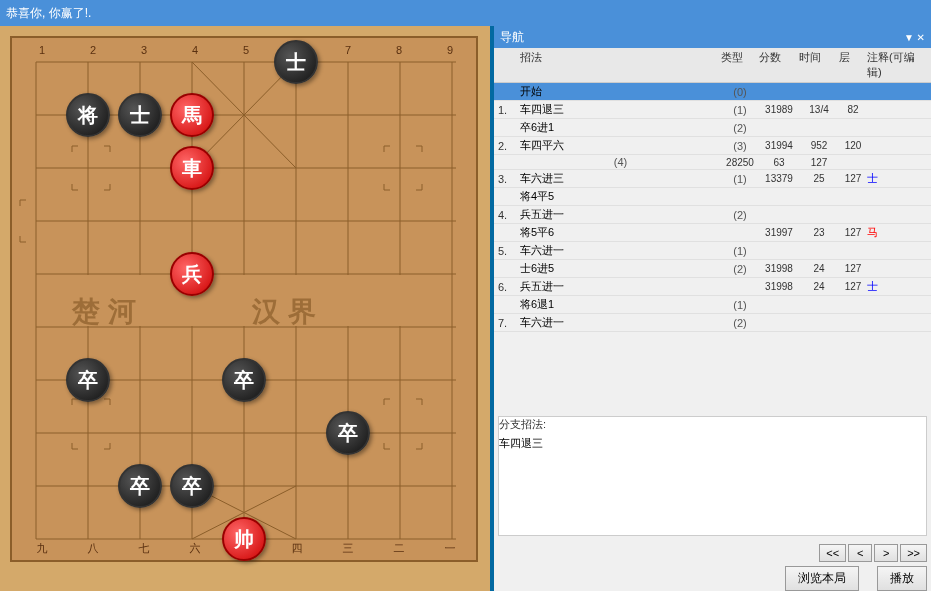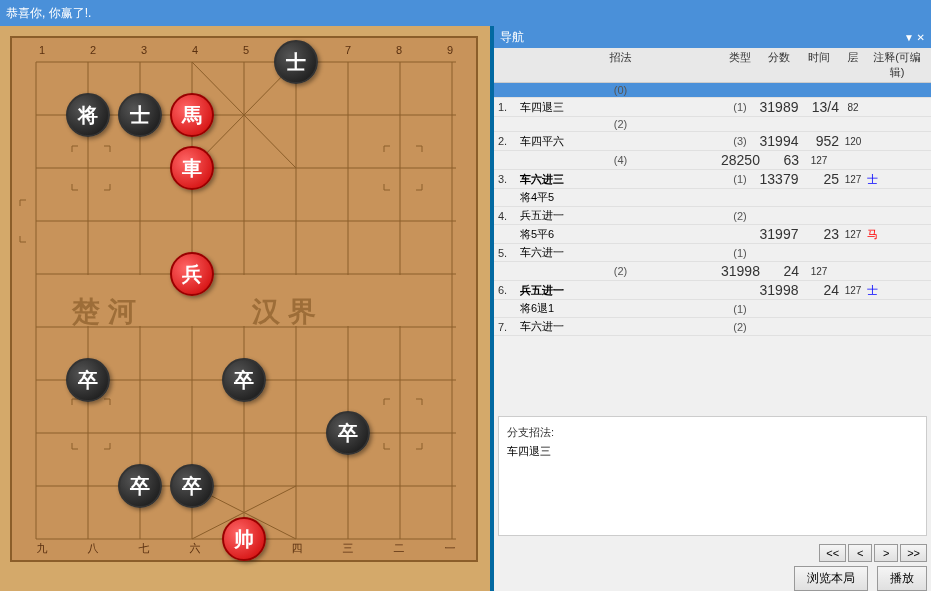--- a/index.html
+++ b/index.html
@@ -149,21 +149,20 @@
       display: grid;
       grid-template-columns: 22px 1fr 38px 40px 40px 28px 60px;
       background: #e8e8e8;
       border-bottom: 1px solid #ccc;
       font-size: 11px;
       padding: 2px 4px;
       color: #333;
     }
 
     .nav-table-header span {
-      text-align: center;
     }
 
     .nav-content {
       flex: 1;
       overflow-y: auto;
       font-size: 11px;
     }
 
     .nav-row {
       display: grid;
@@ -186,47 +185,46 @@
     .nav-row .move-name {
       color: #000;
     }
     .nav-row .move-type {
       color: #555;
       text-align: center;
     }
     .nav-row .move-score {
       color: #333;
       text-align: center;
-      font-size: 14px;
+      font-size: 10px;
     }
     .nav-row .move-time {
       color: #333;
-      text-align: right;
-      font-size: 14px;
+      text-align: center;
+      font-size: 10px;
     }
     .nav-row .move-layer {
       color: #333;
       text-align: center;
       font-size: 10px;
     }
     .move-blue {
       color: #0000ff;
-      font-weight: bold;
     }
     .move-red-text {
       color: #cc0000;
     }
 
     
     .branch-panel {
       height: 120px;
       border: 1px solid #ccc;
       background: white;
       margin: 4px;
-      padding: 8px;
+      padding: 0;
     }
     .branch-label {
       font-size: 11px;
       color: #333;
       margin-bottom: 4px;
     }
     .branch-content {
       font-size: 11px;
       color: #000;
     }
@@ -241,21 +239,21 @@
 
     .nav-pagination {
       display: flex;
       justify-content: flex-end;
       gap: 2px;
     }
 
     .nav-actions {
       display: flex;
       justify-content: flex-end;
-      gap: 9px;
+      gap: 18px;
     }
 
     .btn {
       padding: 3px 12px;
       background: linear-gradient(to bottom, #f5f5f5, #e0e0e0);
       border: 1px solid #999;
       font-size: 12px;
       cursor: pointer;
       font-family: 'SimHei', 'Microsoft YaHei', sans-serif;
     }
@@ -425,37 +423,39 @@
       <span>类型</span>
       <span>分数</span>
       <span>时间</span>
       <span>层</span>
       <span>注释(可编辑)</span>
     </div>
 
     <div class="nav-content" id="navRows">
         <div class="nav-row highlighted">
     <span class="move-num"></span>
+    <span class="move-name ">开始</span>
     <span class="move-type">(0)</span>
     <span class="move-score"></span>
     <span class="move-time"></span>
     <span class="move-layer"></span>
     <span class="move-notes" style="color:inherit"></span>
   </div>
         <div class="nav-row">
     <span class="move-num">1.</span>
     <span class="move-name ">车四退三</span>
     <span class="move-type">(1)</span>
     <span class="move-score">31989</span>
     <span class="move-time">13/4</span>
     <span class="move-layer">82</span>
     <span class="move-notes" style="color:inherit"></span>
   </div>
         <div class="nav-row">
     <span class="move-num"></span>
+    <span class="move-name ">卒6进1</span>
     <span class="move-type">(2)</span>
     <span class="move-score"></span>
     <span class="move-time"></span>
     <span class="move-layer"></span>
     <span class="move-notes" style="color:inherit"></span>
   </div>
         <div class="nav-row">
     <span class="move-num">2.</span>
     <span class="move-name ">车四平六</span>
     <span class="move-type">(3)</span>
@@ -512,20 +512,21 @@
     <span class="move-num">5.</span>
     <span class="move-name ">车六进一</span>
     <span class="move-type">(1)</span>
     <span class="move-score"></span>
     <span class="move-time"></span>
     <span class="move-layer"></span>
     <span class="move-notes" style="color:inherit"></span>
   </div>
         <div class="nav-row">
     <span class="move-num"></span>
+    <span class="move-name ">士6进5</span>
     <span class="move-type">(2)</span>
     <span class="move-score">31998</span>
     <span class="move-time">24</span>
     <span class="move-layer">127</span>
     <span class="move-notes" style="color:inherit"></span>
   </div>
         <div class="nav-row">
     <span class="move-num">6.</span>
     <span class="move-name move-blue">兵五进一</span>
     <span class="move-type"></span>

